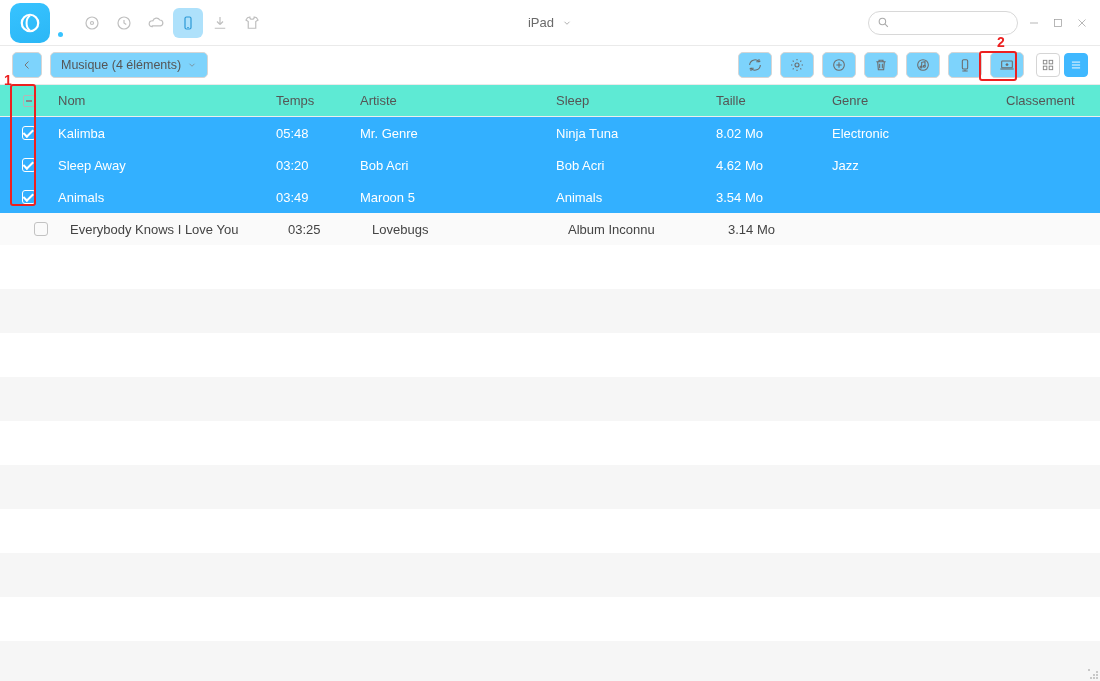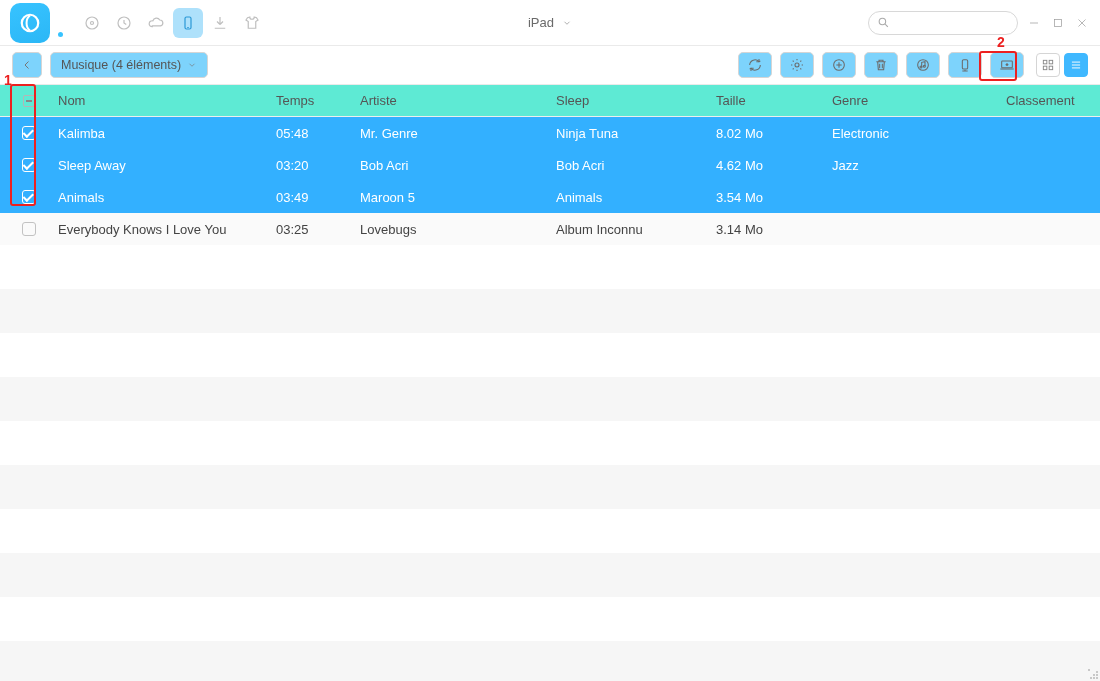--- a/index.html
+++ b/index.html
@@ -51,21 +51,21 @@
   .row .cell{padding-left:14px;overflow:hidden;white-space:nowrap;text-overflow:ellipsis;}
   .c-chk{width:44px;display:flex;justify-content:center;align-items:center;padding-left:0;}
   .c-nom{width:218px;}
   .c-temps{width:84px;}
   .c-artiste{width:196px;}
   .c-album{width:160px;}
   .c-taille{width:116px;}
   .c-genre{width:174px;}
   .c-class{flex:1;}
   .row.sel{background:#33b0ff;color:#fff;}
-  .row.even{background:#fafafa;}
+  .row.even{background:#fafafa;padding-left:12px;}
   .chk{width:14px;height:14px;border:1.5px solid #c2c2c2;border-radius:3px;display:flex;align-items:center;justify-content:center;cursor:pointer;}
   .row.sel .chk{border-color:#fff;}
   .chk.checked::after{content:"";width:8px;height:4px;border-left:2px solid #fff;border-bottom:2px solid #fff;transform:rotate(-45deg) translate(0px,-1px);}
   .hdr-chk{width:12px;height:12px;border:1.5px solid #b5b5b5;border-radius:2px;display:flex;align-items:center;justify-content:center;cursor:pointer;}
   .hdr-chk::after{content:"";width:6px;height:0;border-top:2px solid #888;}
 
   
   .stripe{height:44px;}
   .stripe.alt{background:#f6f6f6;}
 

